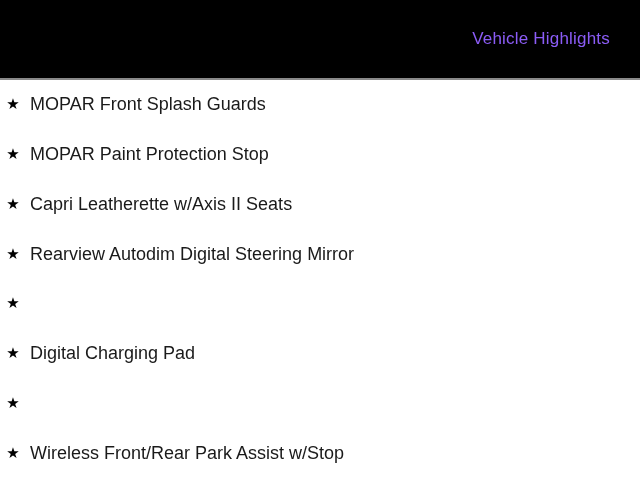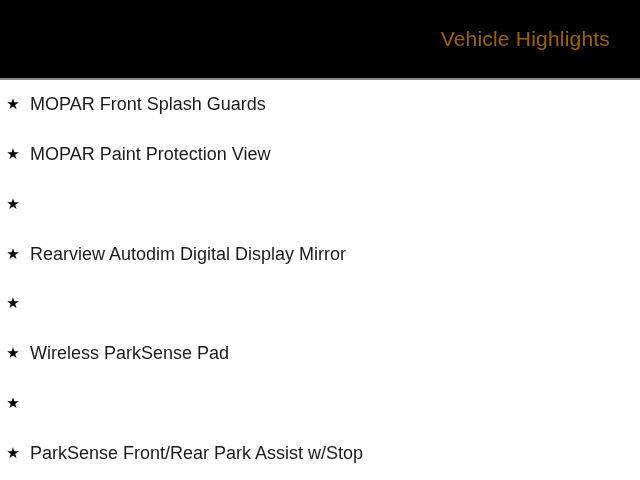--- a/index.html
+++ b/index.html
@@ -17,22 +17,22 @@
     box-sizing: border-box;
     height: 80px;
     background: #000000;
     border-bottom: 2px solid #8a8a8a;
     display: flex;
     align-items: center;
     justify-content: flex-end;
     padding-right: 30px;
   }
   .header-title {
-    color: #a16207;
-    font-size: 21px;
+    color: #8b5cf6;
+    font-size: 17px;
     letter-spacing: 0.2px;
   }
   .highlight-list {
     list-style: none;
     margin: 0;
     padding: 0;
     height: 398px;
     display: flex;
     flex-direction: column;
   }
@@ -64,36 +64,37 @@
   <span class="header-title">Vehicle Highlights</span>
 </div>
 
 <ul class="highlight-list">
   <li class="highlight-row">
     <span class="star">★</span>
     <span class="label">MOPAR Front Splash Guards</span>
   </li>
   <li class="highlight-row">
     <span class="star">★</span>
-    <span class="label">MOPAR Paint Protection View</span>
+    <span class="label">MOPAR Paint Protection Stop</span>
+  </li>
+  <li class="highlight-row">
+    <span class="star">★</span>
+    <span class="label">Capri Leatherette w/Axis II Seats</span>
+  </li>
+  <li class="highlight-row">
+    <span class="star">★</span>
+    <span class="label">Rearview Autodim Digital Steering Mirror</span>
   </li>
   <li class="highlight-row">
     <span class="star">★</span>
   </li>
   <li class="highlight-row">
     <span class="star">★</span>
-    <span class="label">Rearview Autodim Digital Display Mirror</span>
+    <span class="label">Digital Charging Pad</span>
   </li>
   <li class="highlight-row">
     <span class="star">★</span>
   </li>
   <li class="highlight-row">
     <span class="star">★</span>
-    <span class="label">Wireless ParkSense Pad</span>
-  </li>
-  <li class="highlight-row">
-    <span class="star">★</span>
-  </li>
-  <li class="highlight-row">
-    <span class="star">★</span>
-    <span class="label">ParkSense Front/Rear Park Assist w/Stop</span>
+    <span class="label">Wireless Front/Rear Park Assist w/Stop</span>
   </li>
 </ul>
 
 </body></html>

